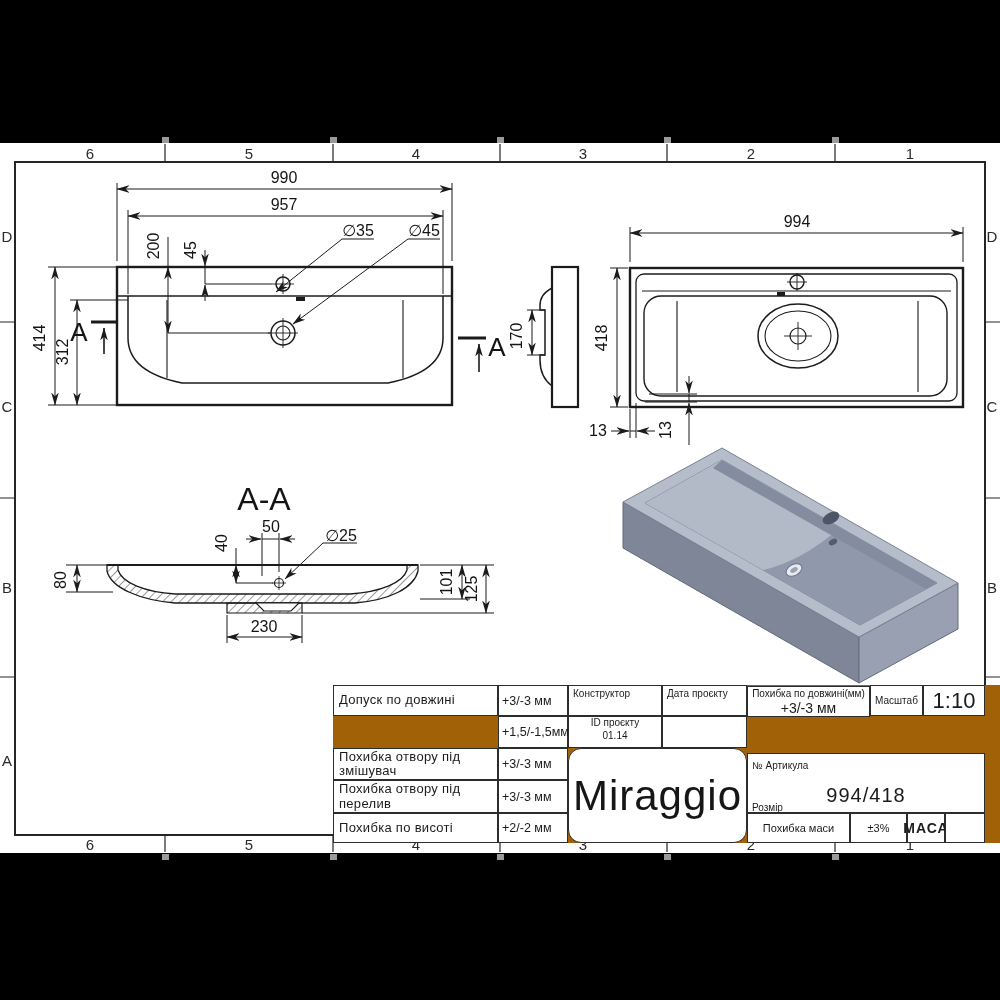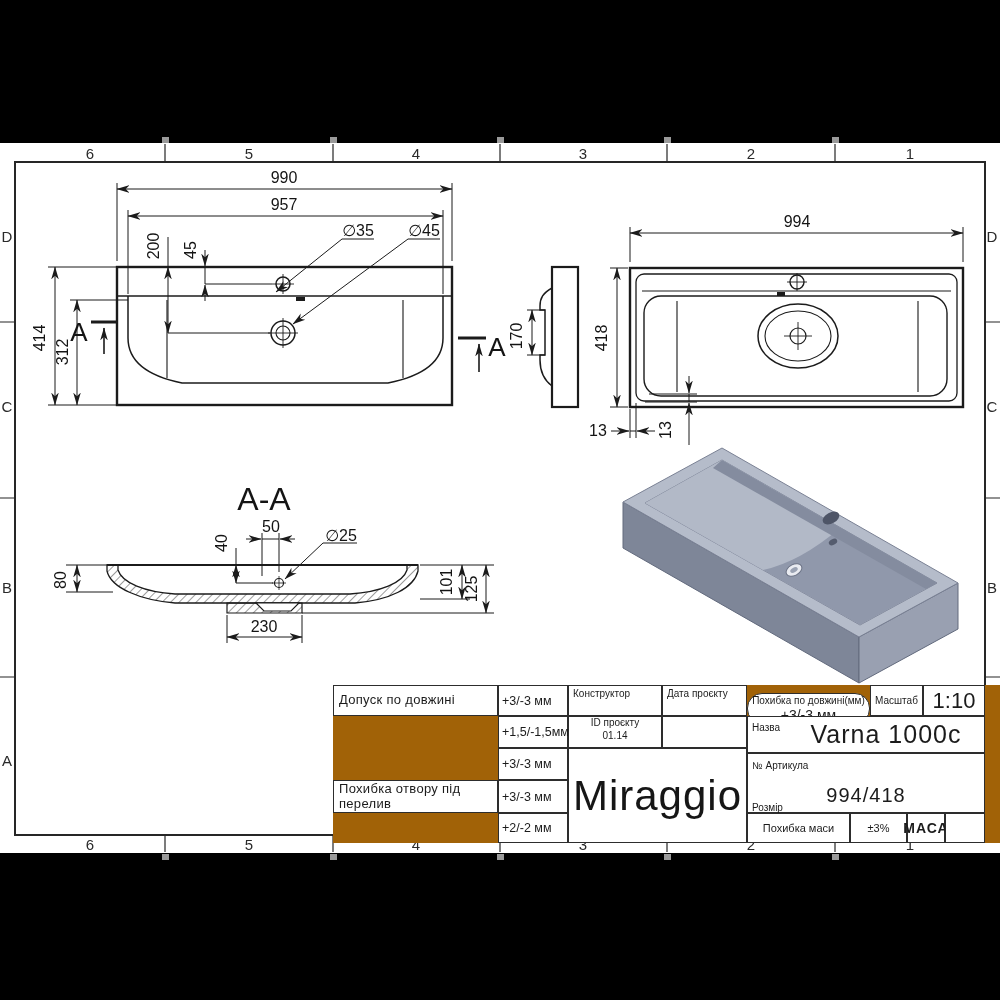--- a/index.html
+++ b/index.html
@@ -11,21 +11,21 @@
   .zone-label{position:absolute;font-size:15px;color:#2a2a2a;transform:translate(-50%,-50%);}
   .cmark{position:absolute;width:7px;height:6px;background:#9a9a9a;}
   
   .tblock{position:absolute;left:333px;top:677px;width:776px;height:158px;background:#a16207;margin-top:8px;}
   .cell{position:absolute;border:1px solid #2d2d2d;box-sizing:border-box;background:#fff;}
   .tol-lbl{font-size:13px;letter-spacing:.3px;display:flex;align-items:center;padding-left:5px;line-height:1.1;}
   .tol-val{font-size:12.5px;display:flex;align-items:center;padding-left:3px;white-space:nowrap;}
   .sm{font-size:10px;line-height:1.1;}
   .corner-lbl{position:absolute;top:2px;left:4px;font-size:10px;}
   .center-wrap{display:flex;align-items:center;justify-content:center;height:100%;}
-  .brand-cell{display:flex;align-items:center;justify-content:center;font-size:42px;letter-spacing:1px;color:#161616;}
+  .brand-cell{display:flex;align-items:center;justify-content:center;font-size:42px;letter-spacing:1px;color:#161616;border-radius:13px;}
   .name-big{font-size:25px;letter-spacing:1px;}
   .scale-big{font-size:22px;}
   .size-big{font-size:20px;letter-spacing:1px;}
   .mass-big{font-size:14px;font-weight:bold;letter-spacing:1px;}
   .projid{display:flex;flex-direction:column;align-items:center;justify-content:flex-start;height:100%;font-size:10px;line-height:1.25;}
   .lentol{position:relative;display:flex;flex-direction:column;align-items:center;justify-content:center;height:100%;}
   .lentol .v{font-size:14px;margin-top:1px;}
 </style>
 </head>
 <body>
@@ -253,21 +253,23 @@
       <g transform="rotate(-28 794 570)">
         <ellipse cx="794" cy="570" rx="8.5" ry="5.5" fill="#e9ebf1" stroke="#6a7184" stroke-width="1"></ellipse>
         <ellipse cx="794" cy="570" rx="4" ry="2.4" fill="#9aa2b3"></ellipse>
       </g>
     </g>
   </svg>
 
   <div class="tblock">
 
     <div class="cell tol-lbl" style="left:0;top:0;width:165px;height:31px;">Допуск по довжині</div>
+    <div class="cell tol-lbl" style="left:0;top:63px;width:165px;height:32px;">Похибка отвору під змішувач</div>
     <div class="cell tol-lbl" style="left:0;top:95px;width:165px;height:33px;">Похибка отвору під перелив</div>
+    <div class="cell tol-lbl" style="left:0;top:128px;width:165px;height:30px;">Похибка по висоті</div>
 
     <div class="cell tol-val" style="left:165px;top:0;width:70px;height:31px;">+3/-3 мм</div>
     <div class="cell tol-val" style="left:165px;top:31px;width:70px;height:32px;">+1,5/-1,5мм</div>
     <div class="cell tol-val" style="left:165px;top:63px;width:70px;height:32px;">+3/-3 мм</div>
     <div class="cell tol-val" style="left:165px;top:95px;width:70px;height:33px;">+3/-3 мм</div>
     <div class="cell tol-val" style="left:165px;top:128px;width:70px;height:30px;">+2/-2 мм</div>
 
     <div class="cell" style="left:235px;top:0;width:94px;height:31px;">
       <span class="corner-lbl">Конструктор</span>
     </div>
@@ -278,36 +280,32 @@
       <div class="projid">
         <span>ID проєкту</span>
         <span>01.14</span>
       </div>
     </div>
     <div class="cell" style="left:329px;top:31px;width:85px;height:32px;"></div>
     <div class="cell brand-cell" style="left:235px;top:63px;width:179px;height:95px;">
       <span>Miraggio</span>
     </div>
 
-    <div class="cell" style="left:414px;top:8px;width:123px;height:31px;border-radius:15px;">
+    <div class="cell" style="left:414px;top:1px;width:123px;height:31px;">
       <div class="lentol">
         <span class="sm">Похибка по довжині(мм)</span>
         <span class="v">+3/-3 мм</span>
       </div>
     </div>
     <div class="cell" style="left:537px;top:0;width:53px;height:31px;">
       <div class="center-wrap sm">Масштаб</div>
     </div>
     <div class="cell" style="left:590px;top:0;width:62px;height:31px;">
       <div class="center-wrap scale-big">1:10</div>
     </div>
-    <div class="cell" style="left:414px;top:31px;width:238px;height:37px;">
-      <span class="corner-lbl" style="top:5px;">Назва</span>
-      <div class="center-wrap name-big" style="padding-left:40px;">Varna 1000c</div>
-    </div>
     <div class="cell" style="left:414px;top:68px;width:238px;height:60px;">
       <span class="corner-lbl" style="top:6px;">№ Артикула</span>
       <span class="corner-lbl" style="top:48px;">Розмір</span>
       <div class="abs size-big" style="left:0;top:30px;width:100%;text-align:center;">994/418</div>
     </div>
     <div class="cell" style="left:414px;top:128px;width:103px;height:30px;">
       <div class="center-wrap" style="font-size:11px;">Похибка маси</div>
     </div>
     <div class="cell" style="left:517px;top:128px;width:57px;height:30px;">
       <div class="center-wrap" style="font-size:11px;">±3%</div>

